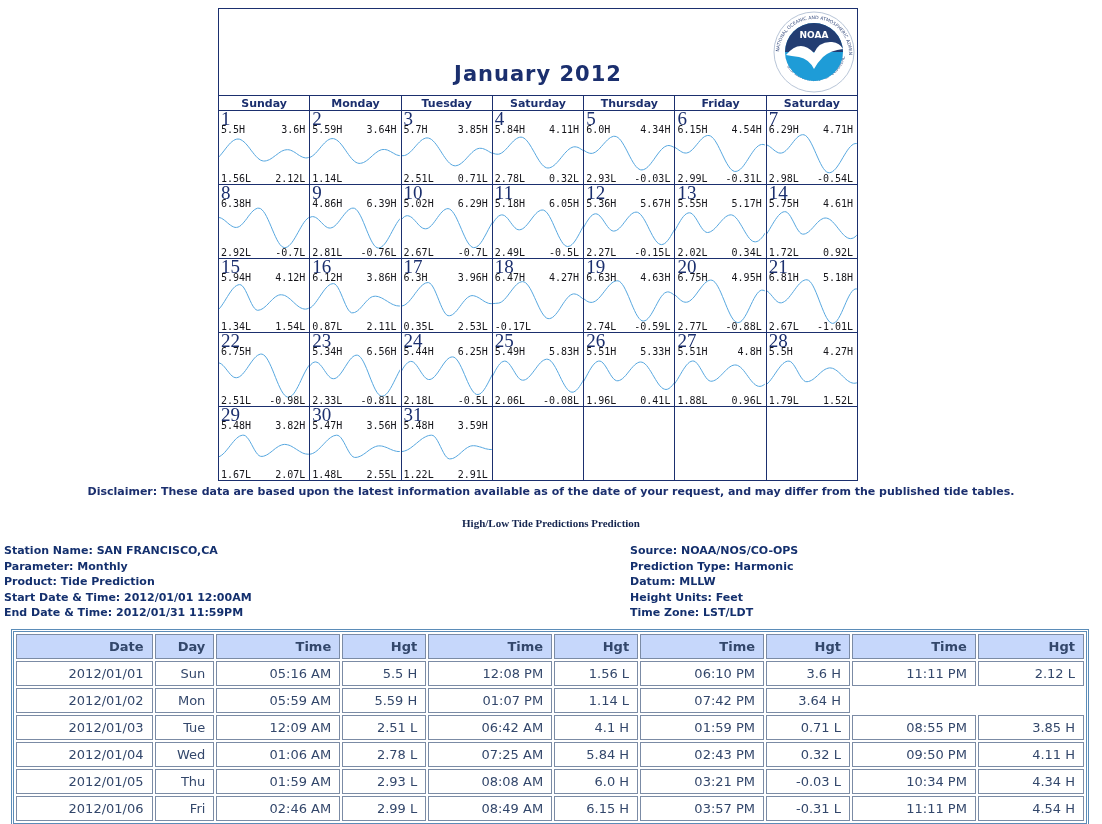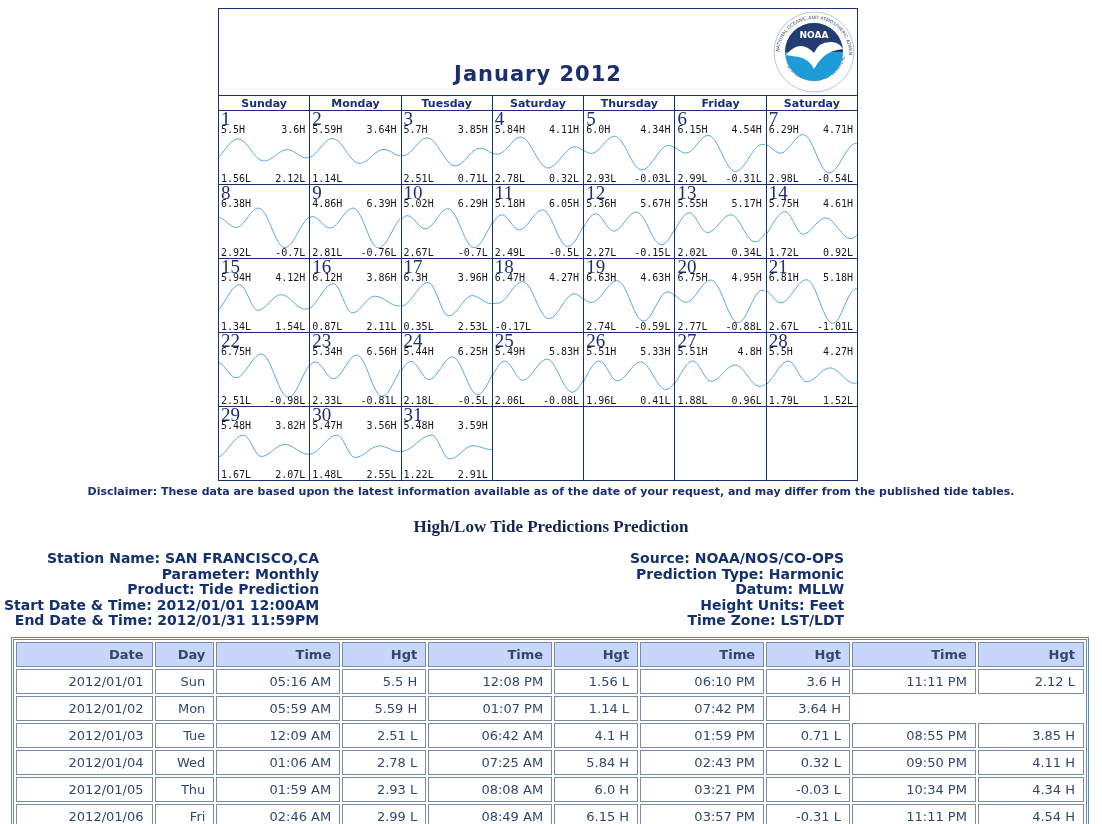--- a/index.html
+++ b/index.html
@@ -16,22 +16,22 @@
   .day-num{position:absolute;top:-3px;left:2px;font-family:"Liberation Serif","DejaVu Serif",serif;
            font-size:19px;color:#1b2f6e;z-index:3;}
   .lab{position:absolute;font-family:"DejaVu Sans Mono","Liberation Mono",monospace;
        font-size:10px;color:#15151a;z-index:3;white-space:nowrap;}
   .lab.t{top:13px}.lab.b{bottom:0}
   .lab.p0{left:2px}.lab.p1{right:4px}
   svg.curve{position:absolute;left:0;top:0;z-index:1;}
   
   .disclaimer{text-align:center;font-size:11px;font-weight:bold;color:#1b2f6e;margin-top:4px;}
   .section-title{text-align:center;font-family:"Liberation Serif","DejaVu Serif",serif;
-                 font-size:17px;font-weight:bold;color:#14244e;margin:19px 0 0 0;}
-  .info-block{position:relative;height:84px;margin-top:14px;font-size:14px;font-weight:bold;color:#14306e;text-align:right;}
+                 font-size:11px;font-weight:bold;color:#14244e;margin:19px 0 0 0;}
+  .info-block{position:relative;height:84px;margin-top:14px;font-size:11px;font-weight:bold;color:#14306e;}
   .info-left{position:absolute;left:4px;top:0;line-height:15.5px;}
   .info-right{position:absolute;left:630px;top:0;line-height:15.5px;}
   
   table.tide-table{border-collapse:separate;border-spacing:2px;table-layout:fixed;
                    width:1074px;margin:4px 0 0 13px;background:#fff;
                    border:1px solid #5b8cb8;outline:1px solid #5b8cb8;outline-offset:1px;}
   table.tide-table th{background:#c6d7fb;color:#1b3a7a;font-weight:bold;margin-left:27px;}
   table.tide-table th,table.tide-table td{border:1px solid #7b8ba5;font-size:13px;color:#33476b;
       text-align:right;padding:3px 8px 3px 0;height:17px;overflow:hidden;white-space:nowrap;}
   table.tide-table td.noborder{border:1px solid #fff;}

